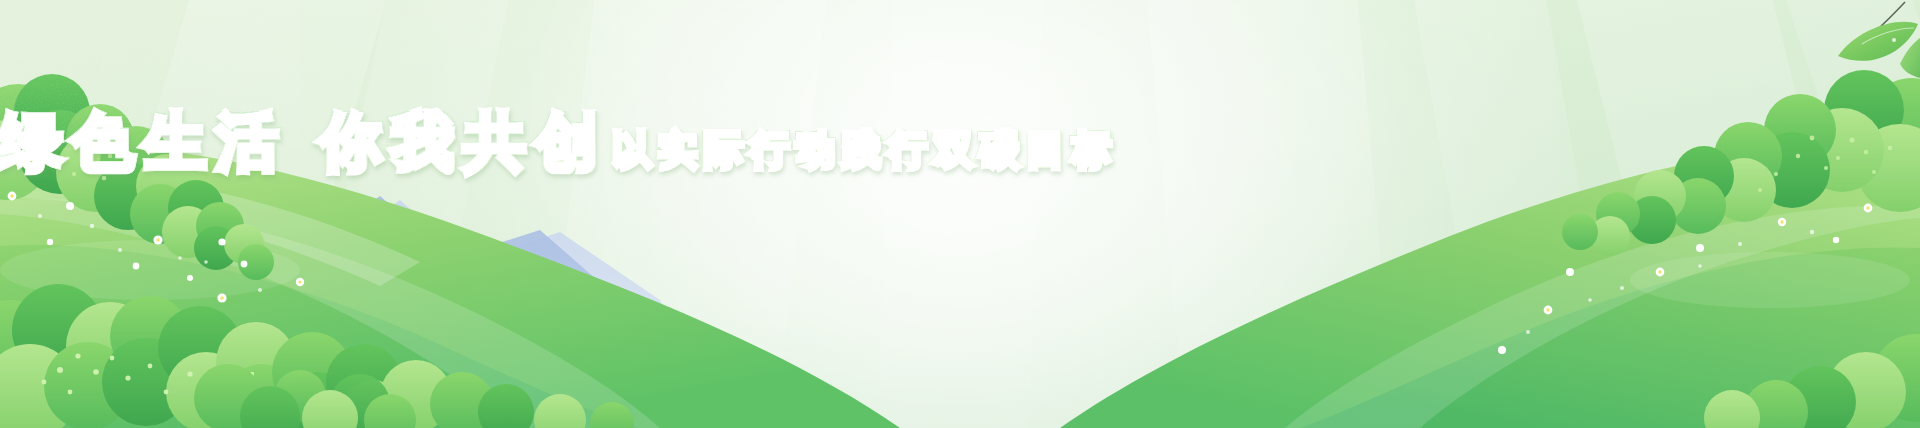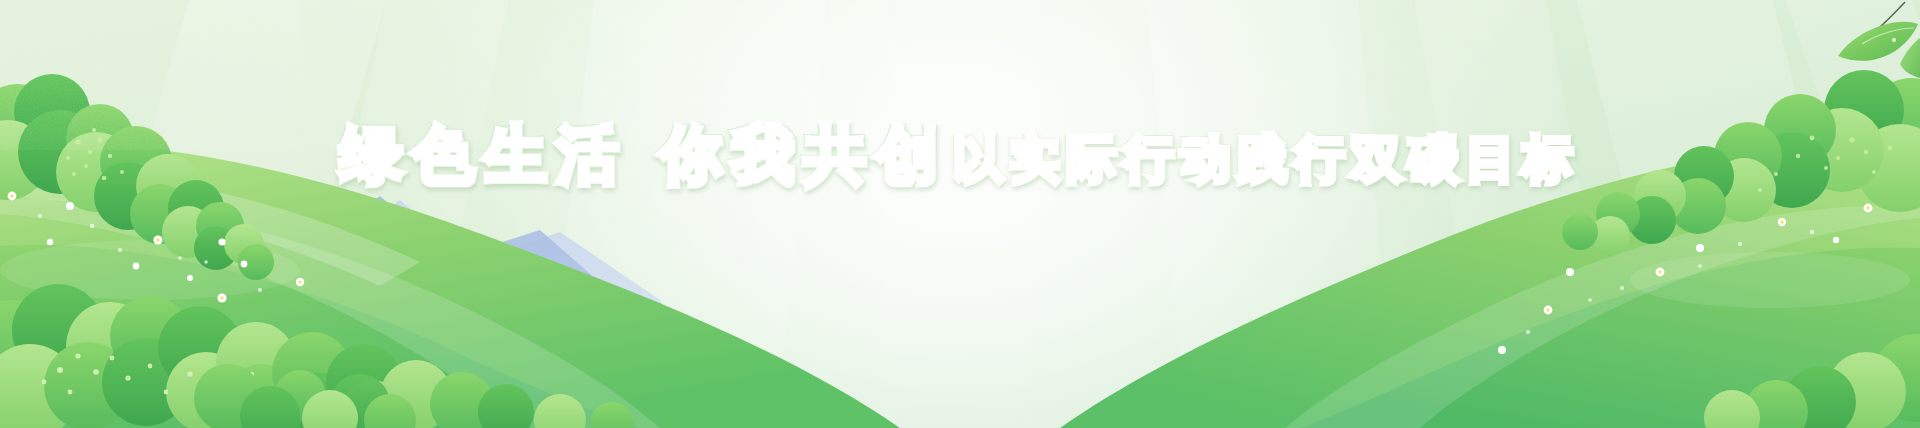--- a/index.html
+++ b/index.html
@@ -41,22 +41,21 @@
   .r8{left:1720px;transform:rotate(-19deg);width:120px;opacity:.38;}
 
   
   .scene{position:absolute;inset:0;width:1920px;height:428px;}
 
   
   .grain{position:absolute;inset:0;pointer-events:none;opacity:.30;mix-blend-mode:overlay;}
 
   
   .headline{
-    position:absolute;left:0;right:0;top:120px;
-    text-align:center;
+    position:absolute;left:0;right:0;top:111px;
     z-index:40;
     pointer-events:none;
   }
   .line{
     font-family:"DejaVu Sans","Liberation Sans",sans-serif;
     font-weight:bold;
     line-height:1;
     display:block;
     position:relative;
   }
@@ -73,21 +72,21 @@
   }
   
   .stroke-under{
     position:absolute;left:0;right:0;top:0;
     -webkit-text-fill-color:#ffffff;color:#ffffff;
     -webkit-text-stroke:7px #ffffff;
     z-index:-1;
     filter:drop-shadow(1px 3px 2px rgba(120,170,110,.28));
   }
   .line-2{
-    font-size:50px;
+    font-size:39px;
     letter-spacing:7px;
     margin-top:14px;
     color:#9fe07f;
     background:linear-gradient(180deg,#8cd96f 0%,#a4e283 55%,#bbeb99 100%);
     -webkit-background-clip:text;background-clip:text;
     -webkit-text-fill-color:transparent;color:transparent;
     -webkit-text-stroke:6px #ffffff;
     paint-order:stroke fill;
   }
   .wrap{position:relative;display:inline-block;}

